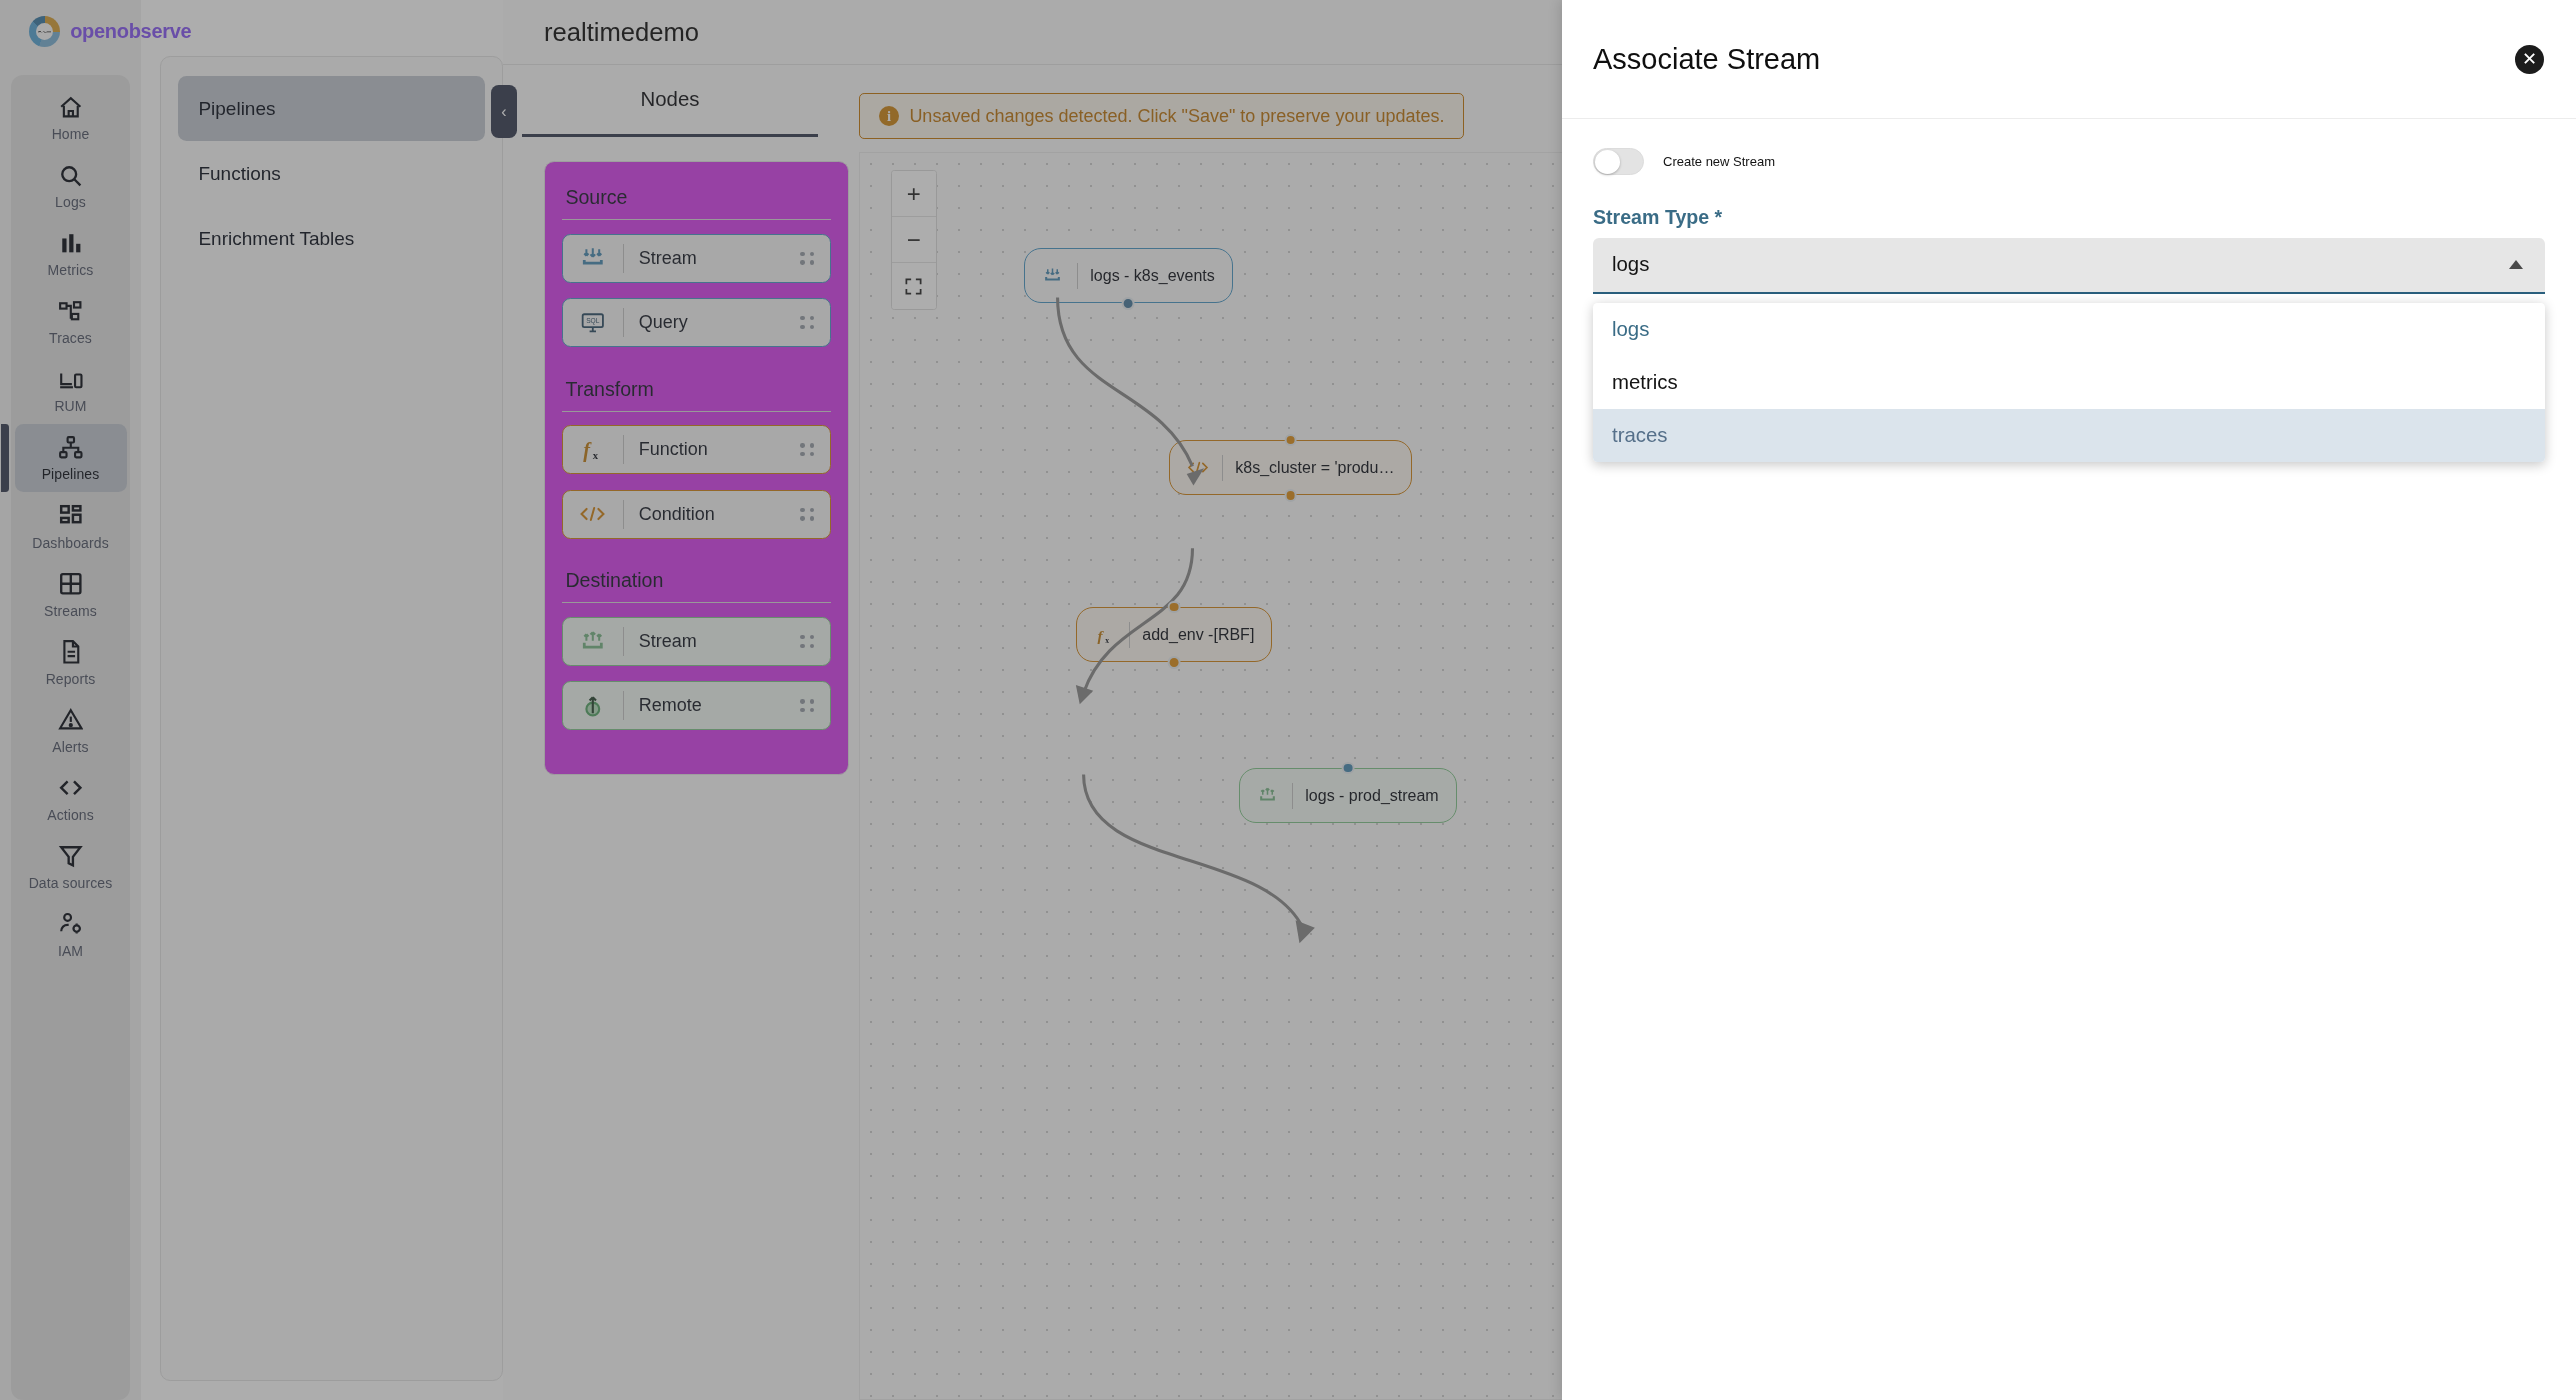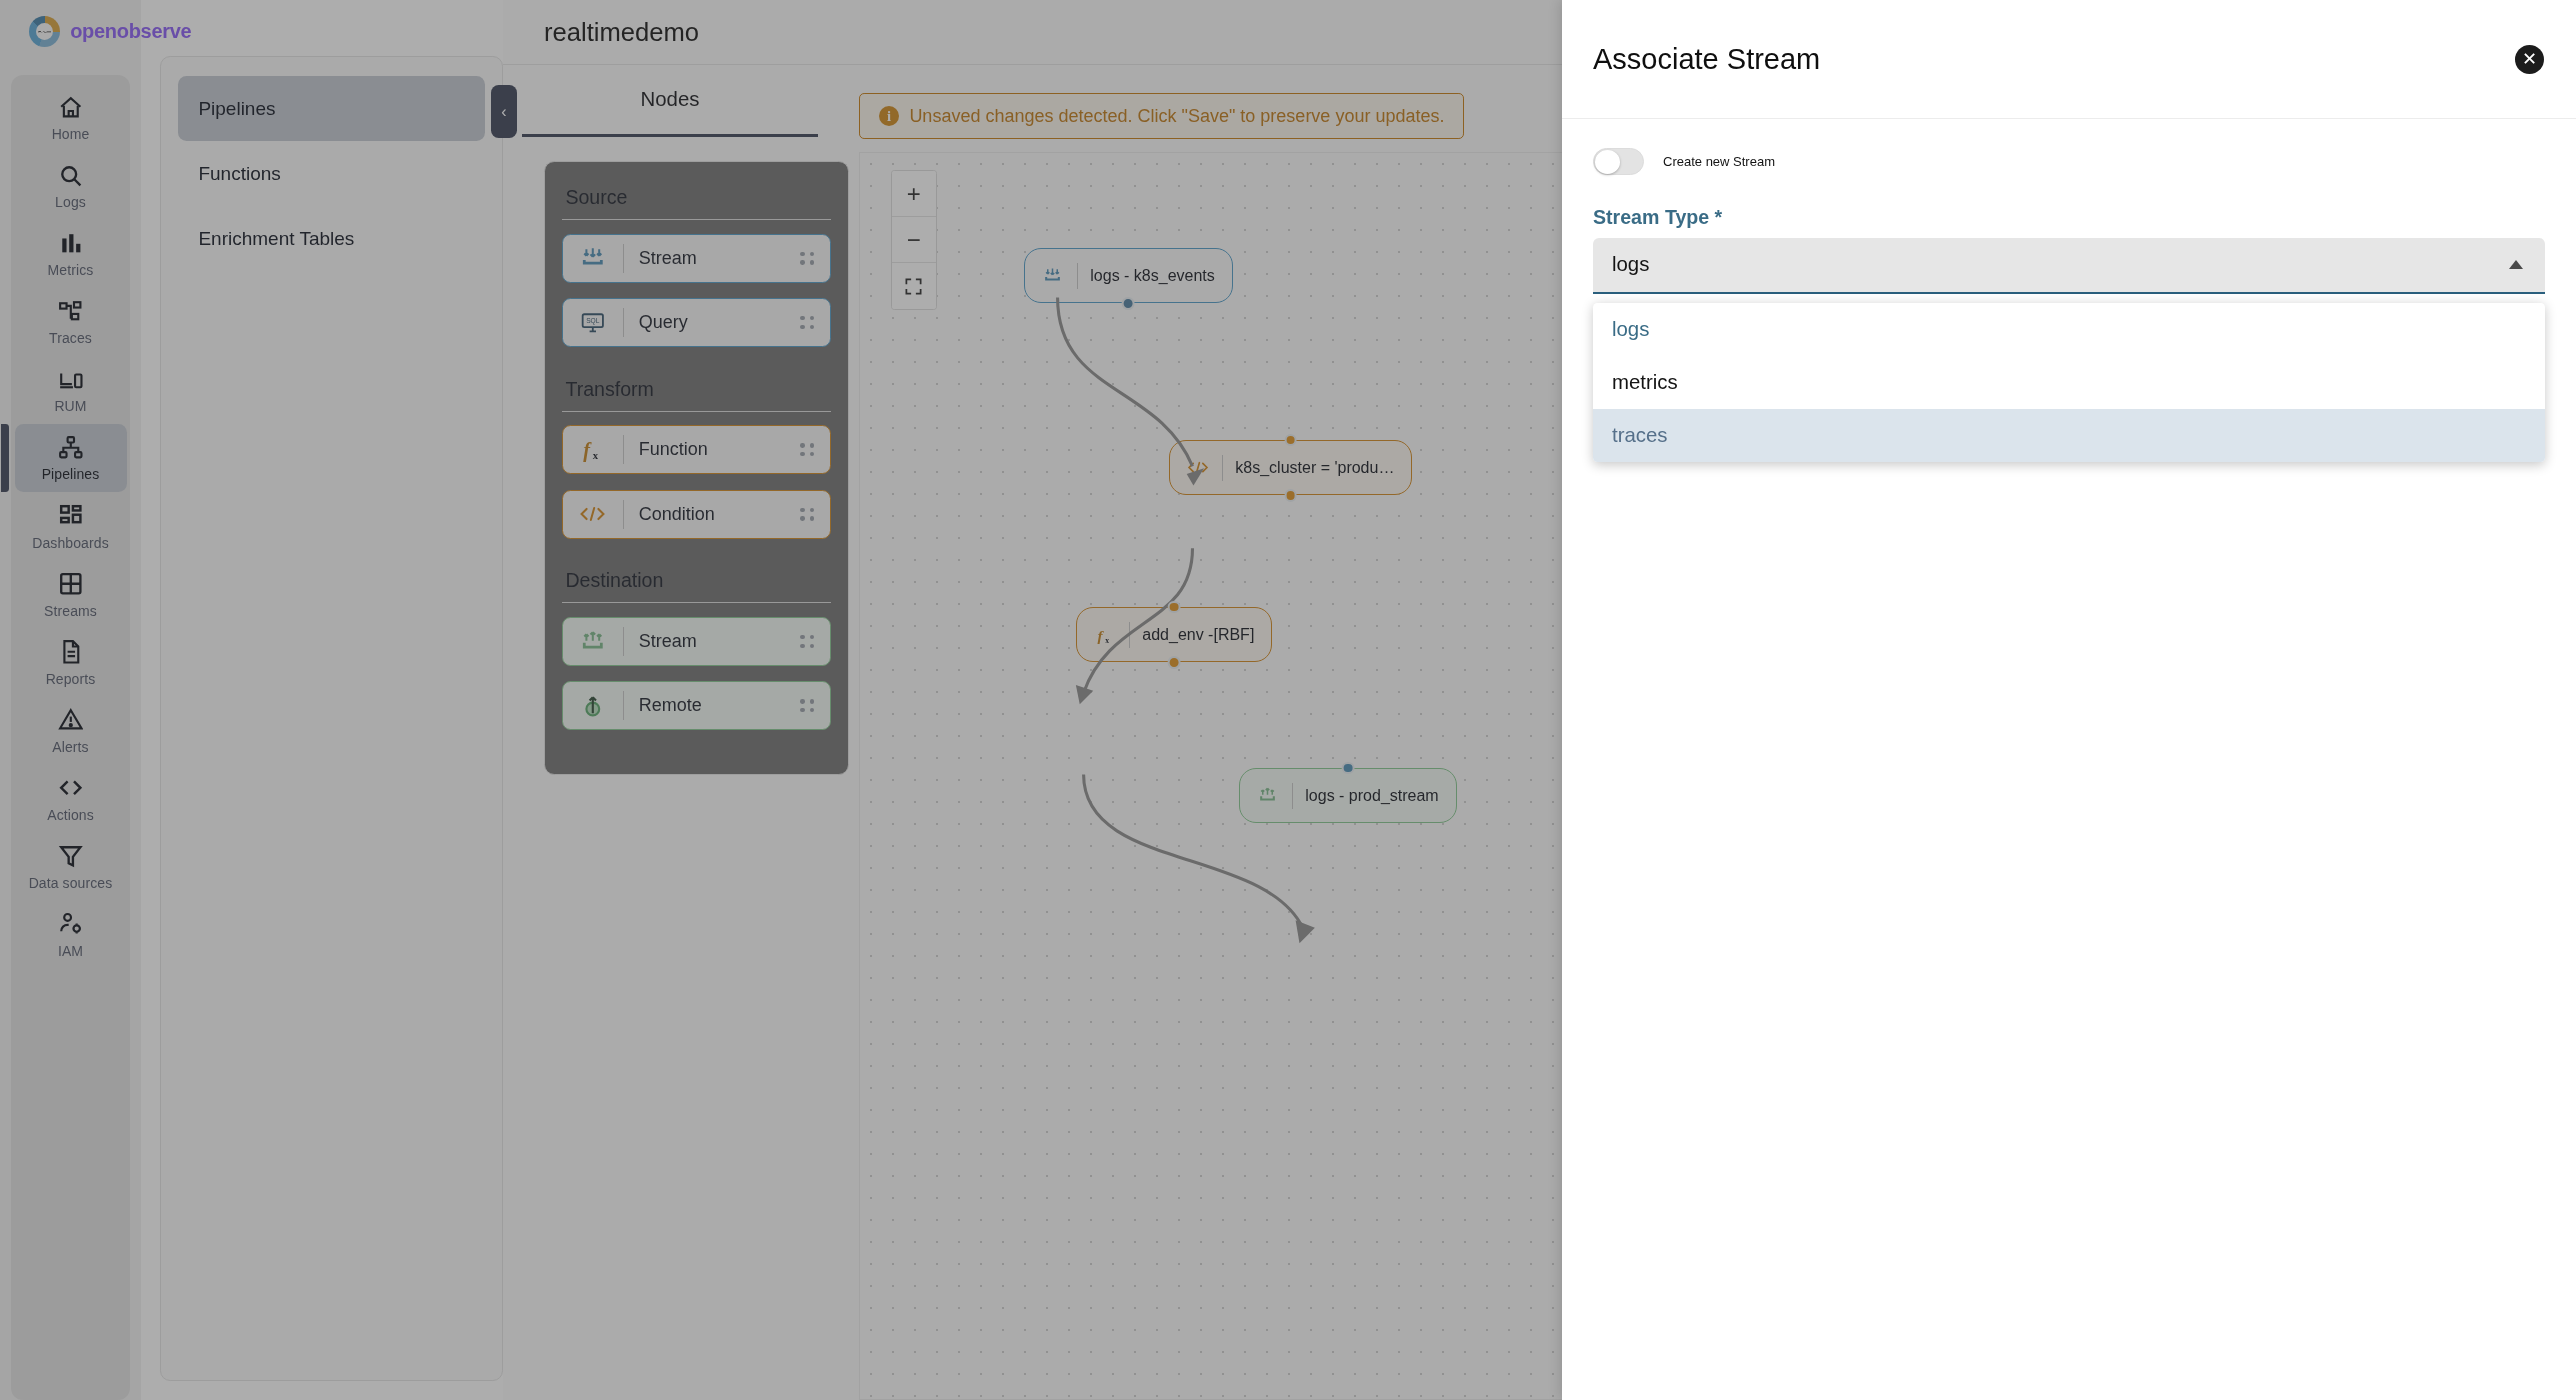--- a/index.html
+++ b/index.html
@@ -142,21 +142,21 @@
     display: flex; align-items: center; justify-content: center;
     border-bottom: 3.4px solid #3b4257;
     width: 296px;
   }
   .tab { font-size: 20.4px; color: #15161a; cursor: pointer; }
 
   
   .palette {
     margin: 24px 19px 0 22px;
     width: 305px;
-    background: #737373;
+    background: #d946ef;
     border: 0.9px solid #e6e6e6;
     border-radius: 10.2px;
     padding: 19px 17px 29px 17px;
   }
   .pal-group-title {
     font-size: 19.6px; color: #1b1f2a; padding: 5.1px 3.4px 8.5px 3.4px;
   }
   .pal-divider { height: 0.9px; background: #dcdcdc; margin: 1.7px 0 13.6px 0; }
   .pal-card {
     height: 49px;

